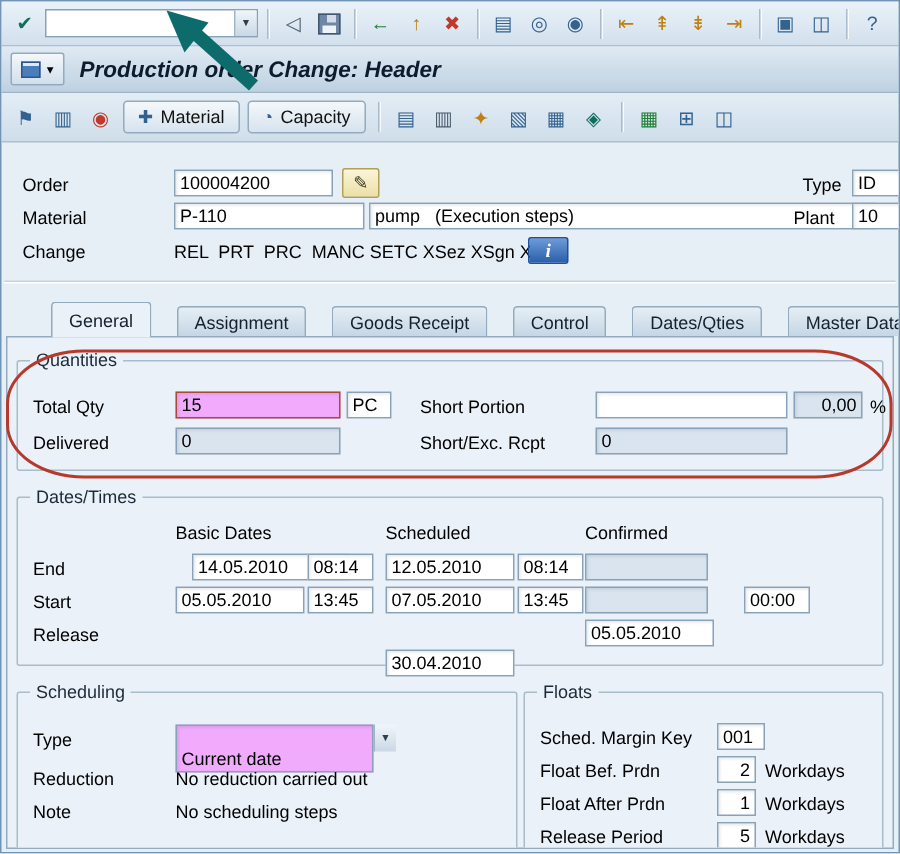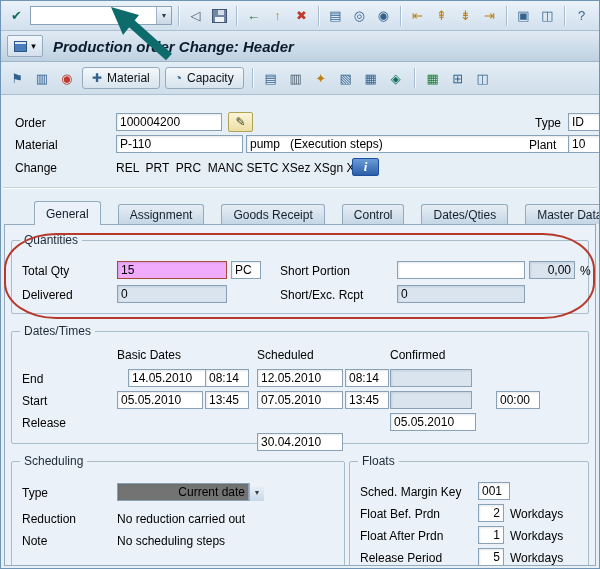--- a/index.html
+++ b/index.html
@@ -77,22 +77,22 @@
   .tab { height:20px; padding:0 11px; display:flex; align-items:center; white-space:nowrap;
     background:linear-gradient(180deg,#e6eef5,#c5d6e5); border:1px solid #93aabf; border-bottom:none;
     border-radius:3px 3px 0 0; font-size:12px; color:#15202e; cursor:default; flex:0 0 auto;margin-left:15px; }
   .tab.active { height:24px; background:#eaf1f8; margin-bottom:-1px; z-index:6; position:relative; }
   .tab-panel { position:absolute; top:223px; left:3px; right:3px; bottom:2px;
     background:#eaf1f8; border:1px solid #93aabf; overflow:hidden; }
   
   .grp { position:absolute; border:1px solid #a9bcca; border-radius:2px; background:#eaf1f8; }
   .grp-title { position:absolute; top:-8px; left:8px; background:#eaf1f8; padding:0 4px; font-size:12px; color:#1c2a38; }
   .combo2 { position:absolute; display:flex; height:18px; }
-  .combo2-val { width:132px; height:18px; border:1px solid #8aa2b8; background:#737373;
-                font-size:12px; padding:1px 3px; box-shadow:inset 1px 1px 2px rgba(40,60,80,.12);text-align:right; }
+  .combo2-val { width:132px; height:18px; border:1px solid #8aa2b8; background:#f0abfc;
+                font-size:12px; padding:15px 3px; box-shadow:inset 1px 1px 2px rgba(40,60,80,.12); }
   
   .ellipse-annot { position:absolute; left:3px; top:232px; width:591px; height:86px;
     border:2px solid #b6392b; border-radius:52px / 36px; z-index:30; pointer-events:none; }
 </style>
 </head>
 <body>
 
 <div class="window">
 
   <div class="sys-toolbar">

